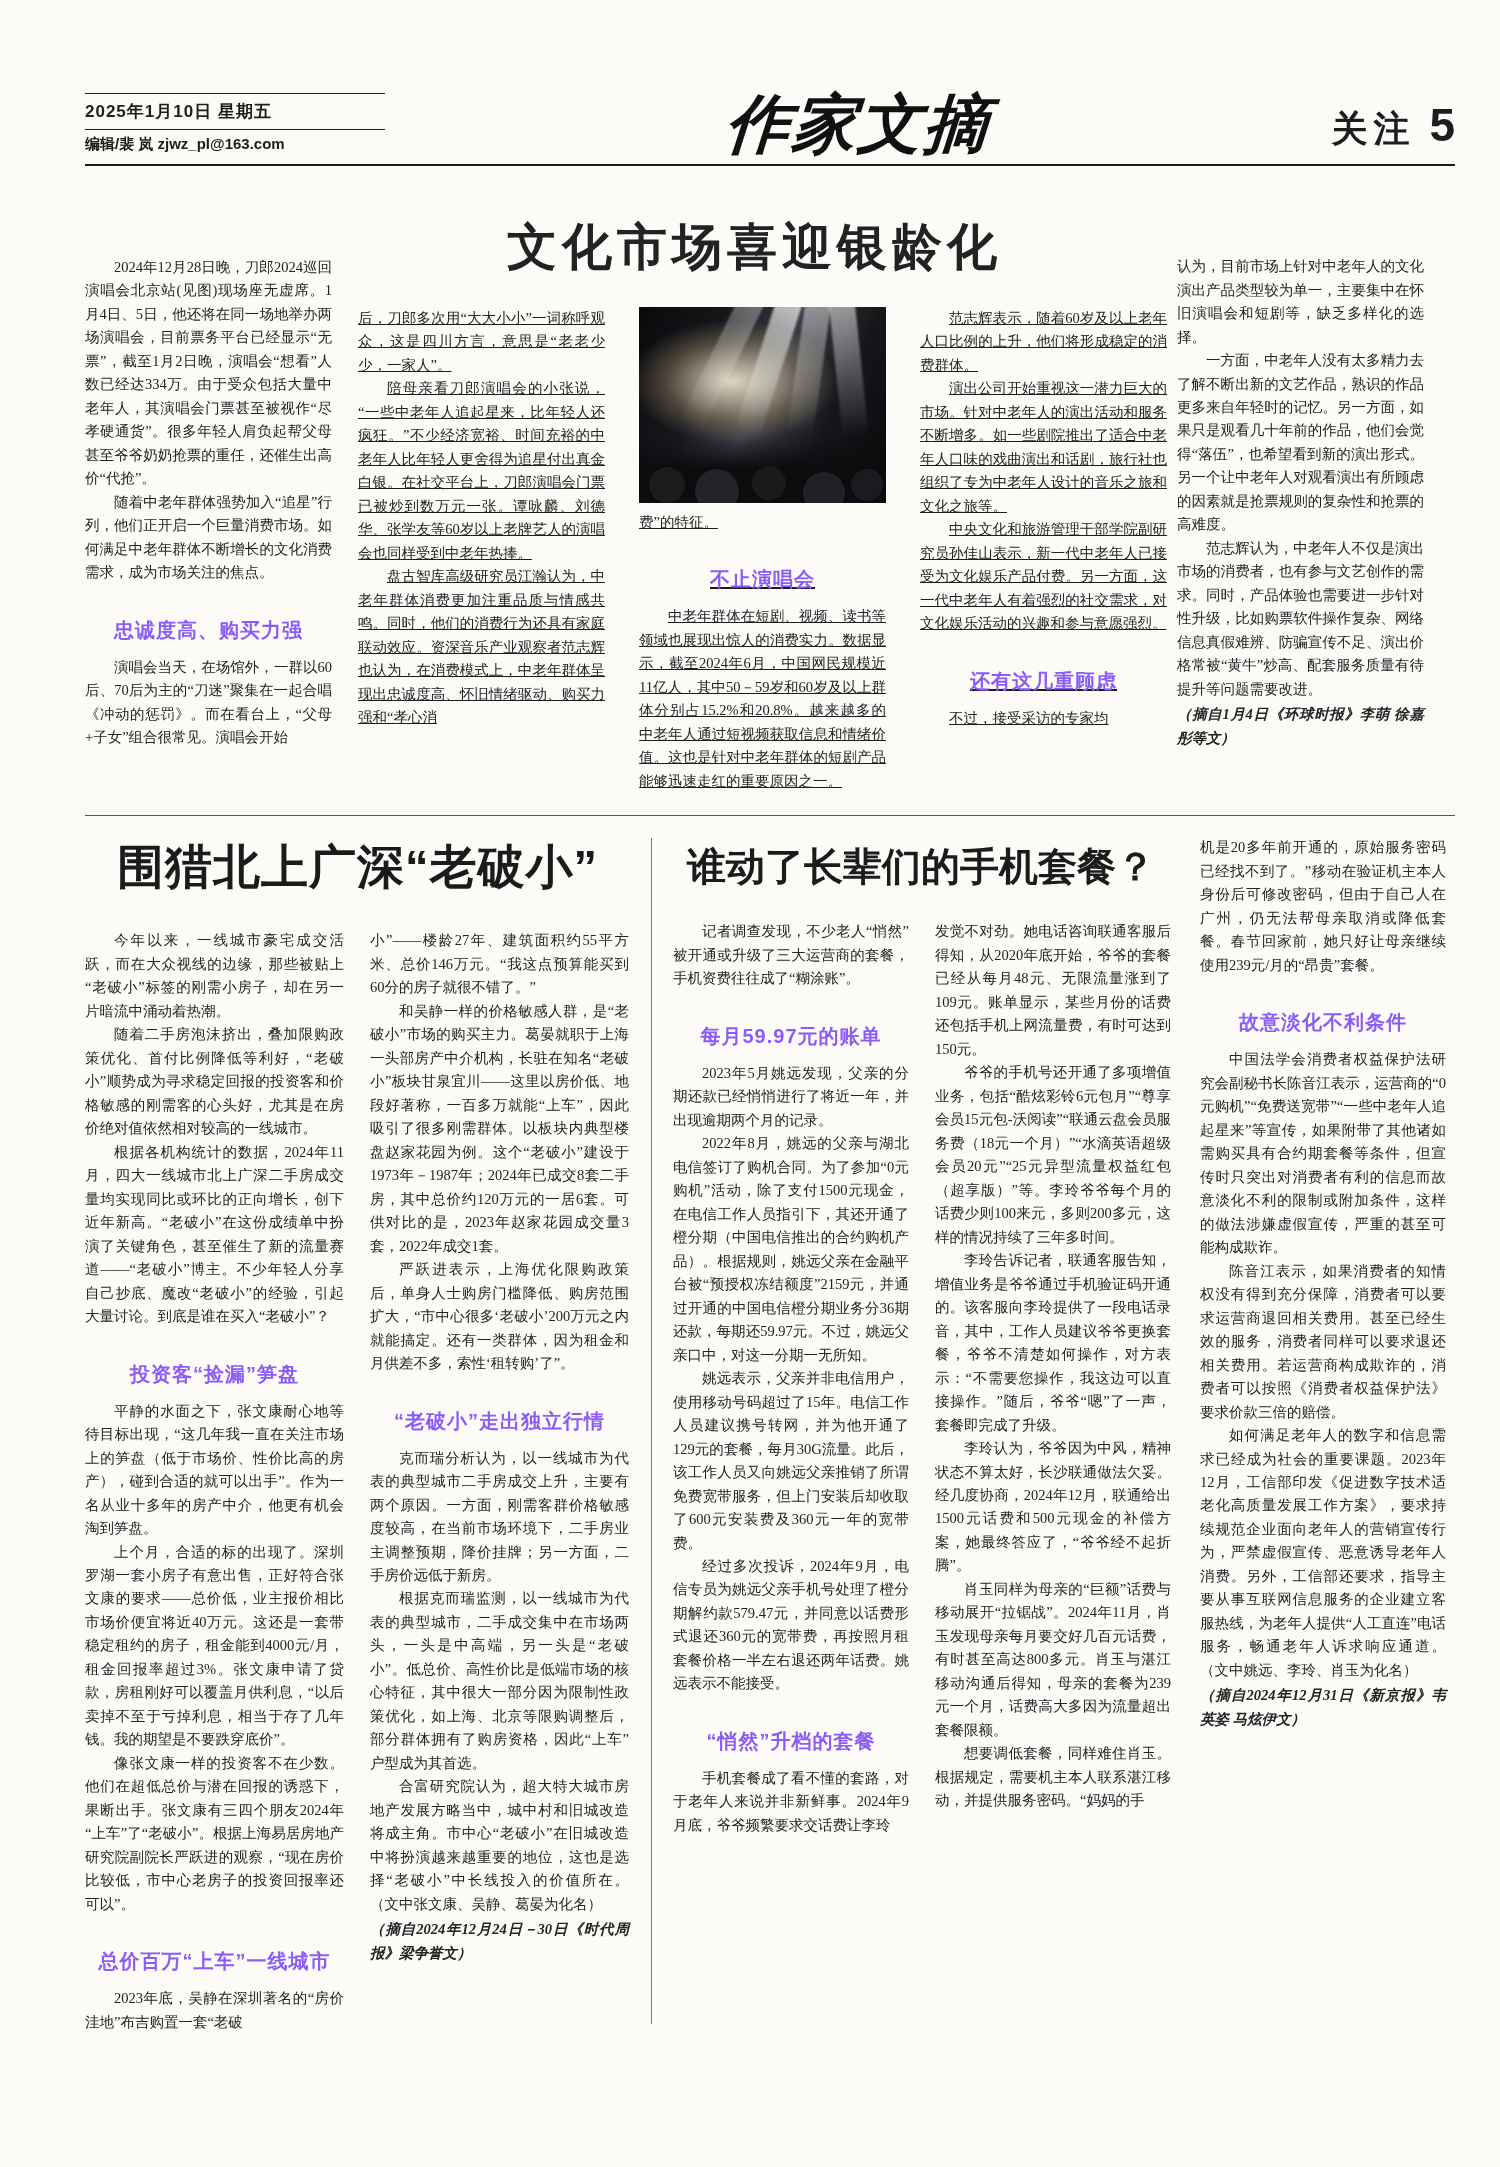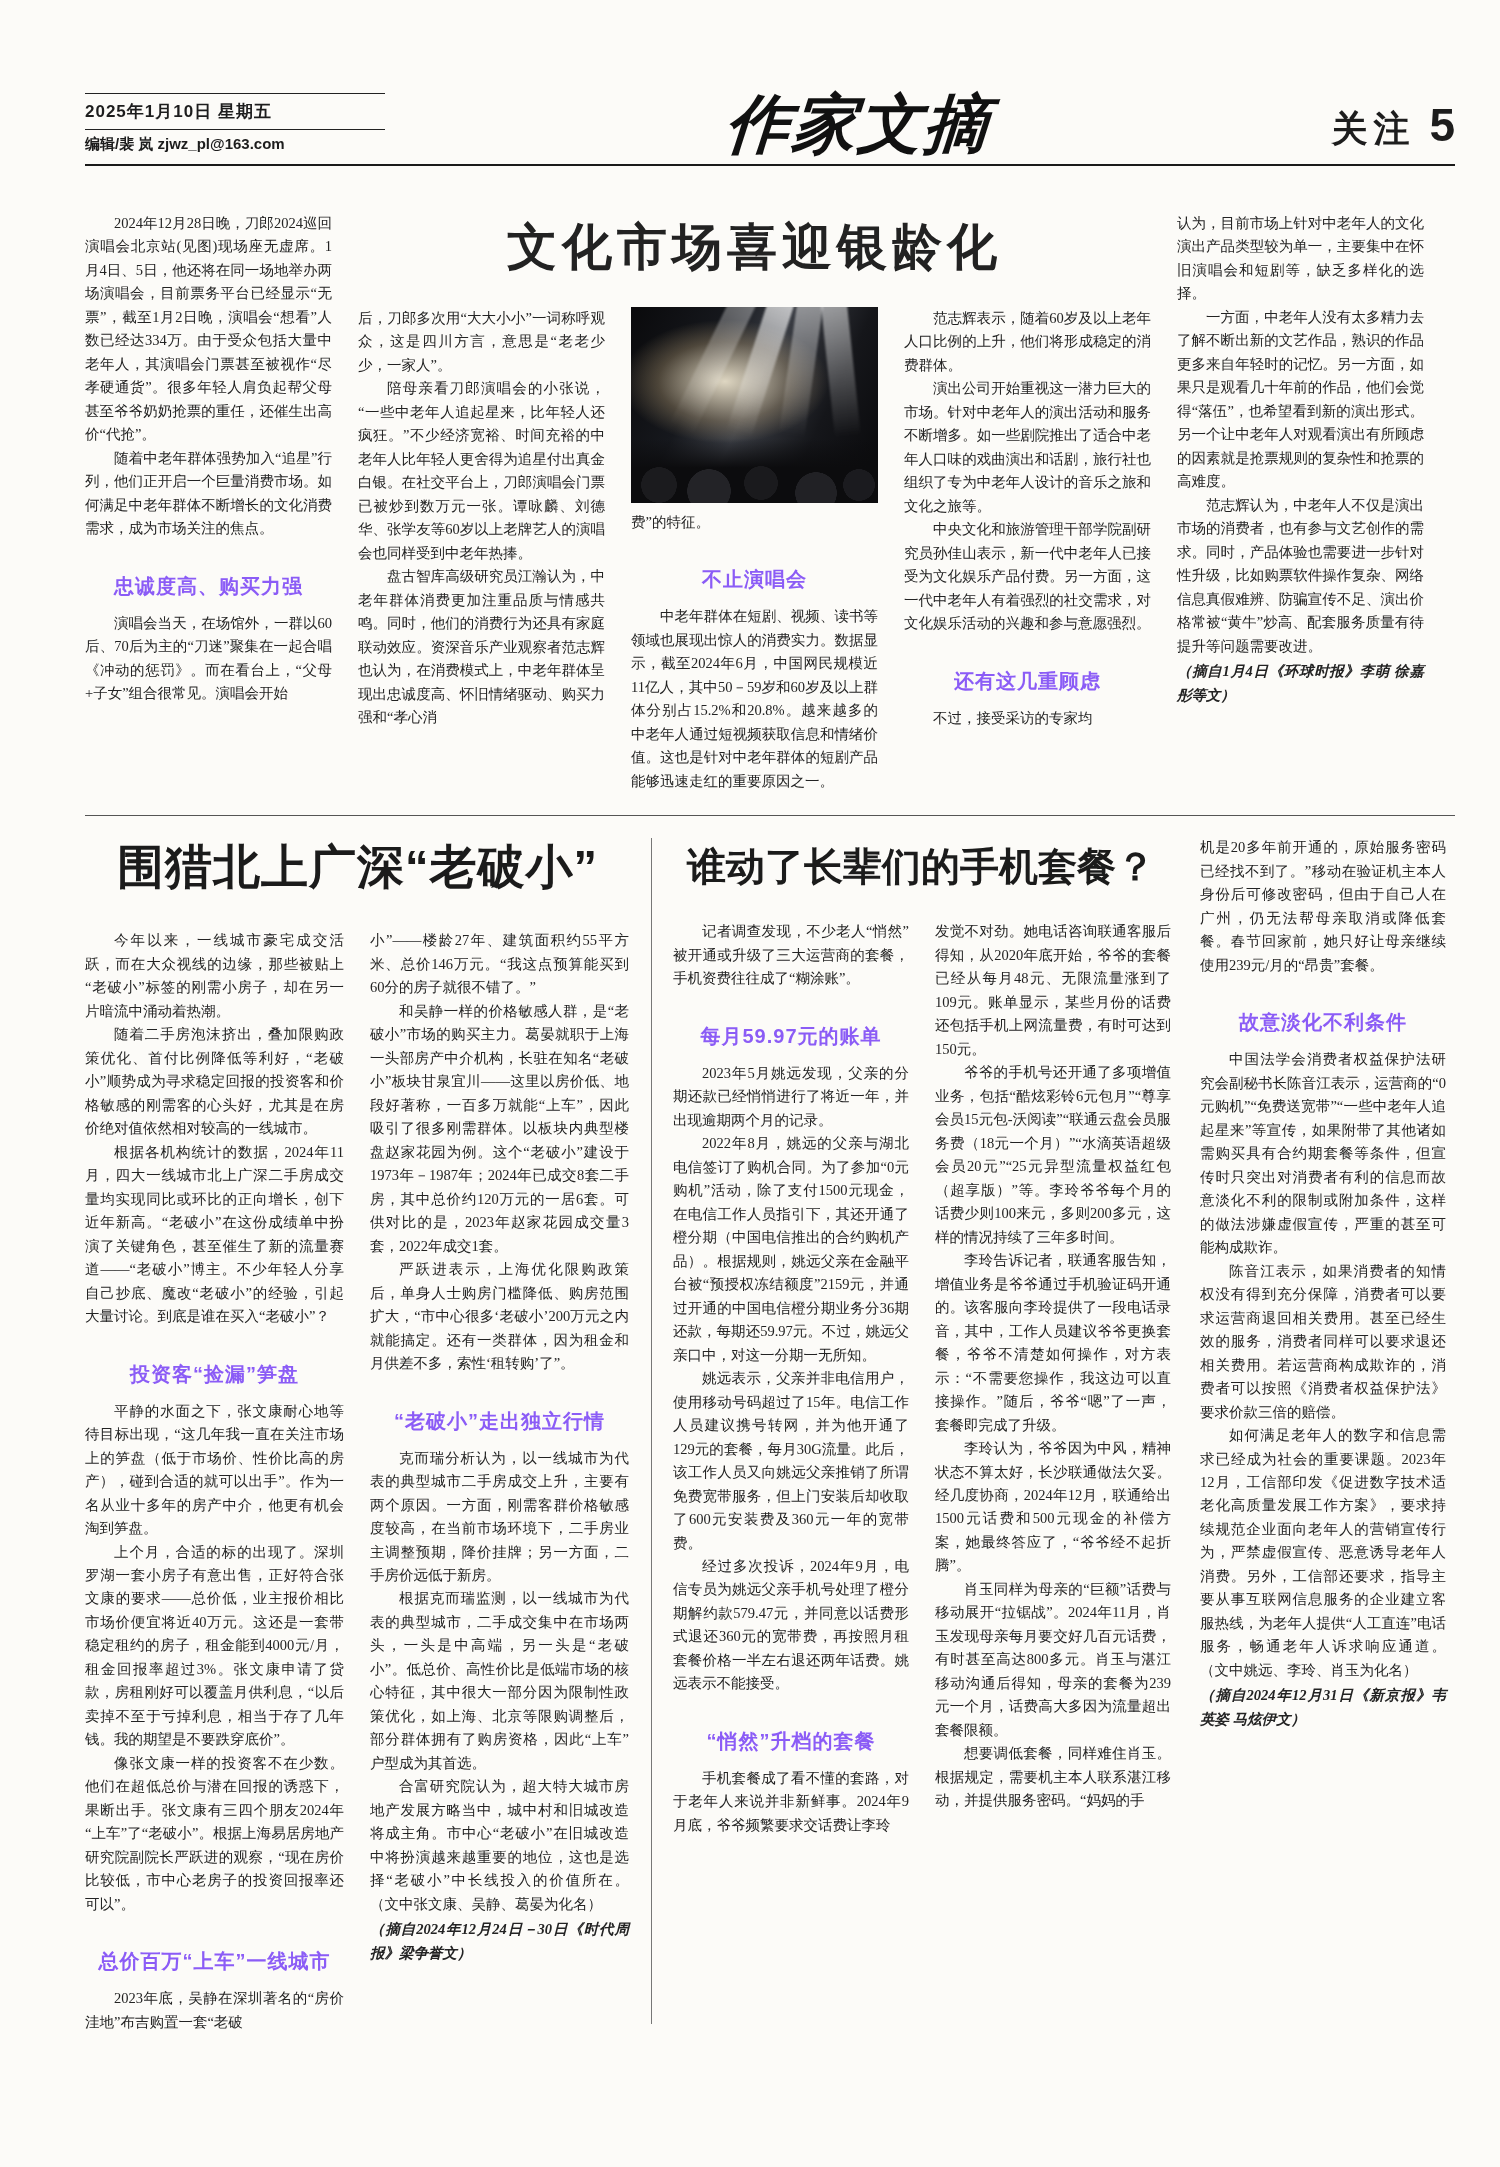--- a/index.html
+++ b/index.html
@@ -31,28 +31,28 @@
   .col p { font-size:14.5px; line-height:1.62; text-align:justify; color:#232323; }
   .col p.lead { text-indent:2em; }
   .col p.cont { text-indent:0; }
   .col p.attr { text-indent:0; font-style:italic; font-weight:bold; margin-top:2px; }
   .col h3.sub {
     font-family:"Liberation Sans",sans-serif; font-size:20px; font-weight:900;
     text-align:center; margin:32px 0 12px 0; color:#8b5cf6; letter-spacing:1px;
   }
 
   
-  .top-article { display:flex; gap:26px; margin-top:46px; }
+  .top-article { display:flex; gap:26px; margin-top:46px;align-items:center; }
   .top-article .col { width:247px; flex:none; }
   .top-mid { width:793px; flex:none; }
   .headline-top {
     font-family:"Liberation Sans",sans-serif; font-size:50px; font-weight:900;
     letter-spacing:5px; text-align:center; color:#222; margin:2px 0 26px 0; white-space:nowrap;
   }
-  .mid-cols { display:flex; gap:26px; }
+  .mid-cols { display:flex; gap:34px;text-decoration:underline; }
   .mid-cols .col { width:247px; }
   .photo {
     width:247px; height:196px; margin-bottom:8px; position:relative; overflow:hidden;
     background:
       radial-gradient(ellipse 60% 45% at 38% 38%, rgba(255,245,220,.85), rgba(255,220,160,.25) 45%, transparent 70%),
       linear-gradient(115deg, #0a0a0c 0%, #16181d 30%, #3a3d44 48%, #15161a 72%, #08080a 100%);
   }
   .photo .beam { position:absolute; top:-20px; width:26px; height:150px; background:linear-gradient(to bottom, rgba(255,255,255,.75), rgba(255,255,255,0)); filter:blur(1px); }
   .photo .beam.b1 { left:118px; transform:rotate(18deg); }
   .photo .beam.b2 { left:158px; transform:rotate(8deg); opacity:.7; }

